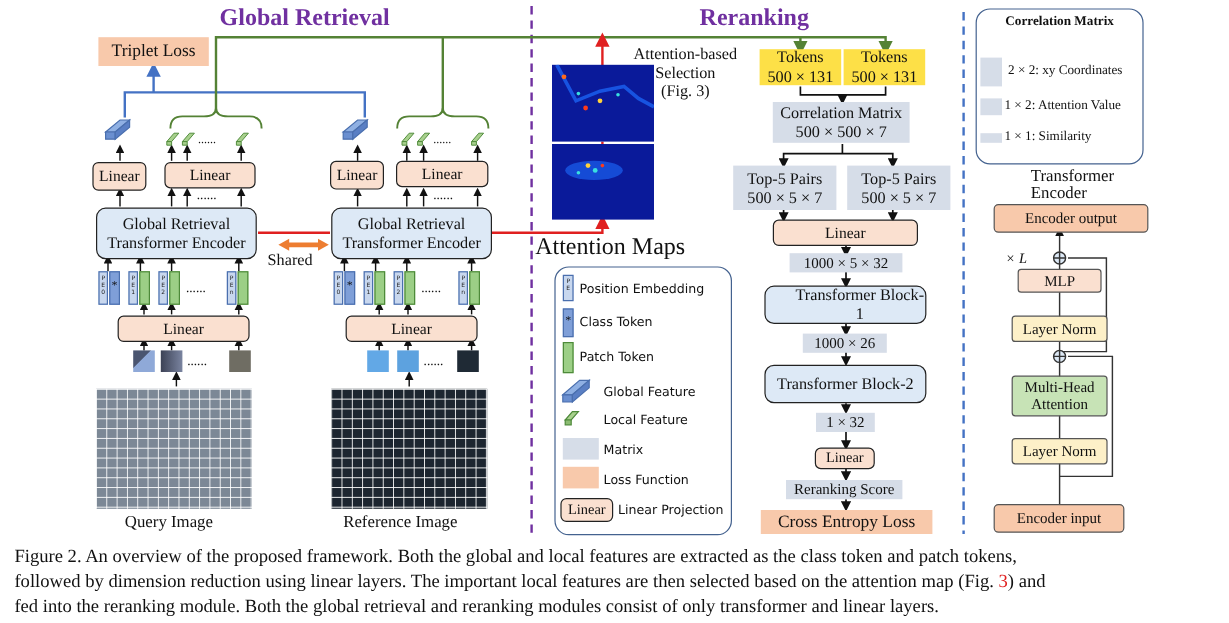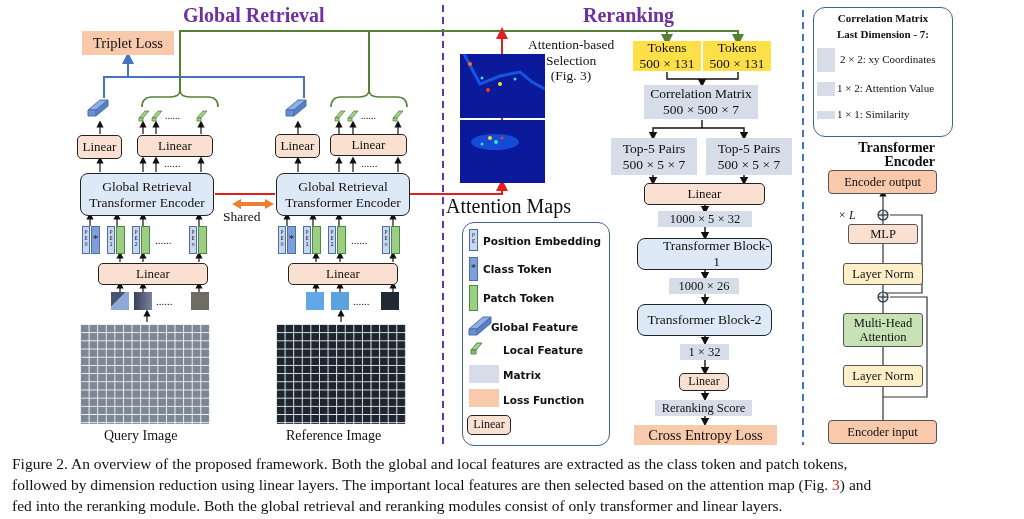--- a/index.html
+++ b/index.html
@@ -13,21 +13,21 @@
   .tok { background:#fde047; font-size:13.5px; }
   .loss { background:#f8c9ab; font-size:14px; }
   .title { font-weight:bold; color:#7030a0; font-size:20px; }
   .pe { position:absolute; width:8px; height:28px; background:#c8d7ee; border:1px solid #4a6fae; box-sizing:border-box; font-family:"DejaVu Sans",sans-serif; font-size:5px; line-height:6px; text-align:center; color:#222; padding-top:2px; }
   .cls { position:absolute; width:9px; height:28px; background:#7f9fd8; border:1px solid #4a6fae; box-sizing:border-box; font-size:10px; text-align:center; line-height:24px; }
   .pt { position:absolute; width:9px; height:28px; background:#9ccf86; border:1px solid #4e8a3a; box-sizing:border-box; }
   .patch { position:absolute; width:18px; height:18px; }
   .img { position:absolute; width:130px; height:100px;
     background-image: linear-gradient(rgba(255,255,255,.9) 1px, transparent 1px), linear-gradient(90deg, rgba(255,255,255,.9) 1px, transparent 1px);
     background-size:8.6px 8.2px; }
-  .legend-item { position:absolute; font-family:"DejaVu Sans",sans-serif; font-weight:bold; font-size:10.5px; }
+  .legend-item { position:absolute; font-family:"DejaVu Sans",sans-serif; font-weight:normal; font-size:10.5px; }
   .cap { position:absolute; left:12px; font-size:15.5px; white-space:nowrap; }
   .hm { position:absolute; width:85px; background:#0a1a9a; }
 </style>
 </head>
 <body>
 
 <svg class="lines" width="1024" height="519">
   <defs>
     <marker id="ab" markerWidth="6" markerHeight="6" refX="3" refY="3" orient="auto">
         <path d="M0,0 L6,3 L0,6 z" fill="#111"></path>
@@ -284,33 +284,34 @@
   <div class="legend-item" style="left:20px;top:40px;">Class Token</div>
   <div class="pt" style="left:6px;top:62px;height:26px;"></div>
   <div class="legend-item" style="left:20px;top:69px;">Patch Token</div>
   <div class="abs" style="left:4px;top:92px;">
     <svg width="26" height="22">
         <path d="M2,14 L16,2 L24,2 L10,14 Z" fill="#8fb0e3" stroke="#4a6fae"></path>
         <path d="M2,14 L10,14 L10,20 L2,20 Z" fill="#6a8fd0" stroke="#4a6fae"></path>
         <path d="M10,14 L24,2 L24,8 L10,20 Z" fill="#5a7fc4" stroke="#4a6fae"></path>
       </svg>
   </div>
-  <div class="legend-item" style="left:28px;top:98px;">Global Feature</div>
+  <div class="legend-item" style="left:40px;top:98px;">Global Feature</div>
   <div class="abs" style="left:6px;top:118px;">
     <svg width="16" height="14">
         <path d="M2,9 L8,2 L13,2 L7,9 Z" fill="#a8d08d" stroke="#4e8a3a"></path>
         <path d="M2,9 L7,9 L7,13 L2,13 Z" fill="#8cbc72" stroke="#4e8a3a"></path>
       </svg>
   </div>
   <div class="legend-item" style="left:40px;top:121px;">Local Feature</div>
   <div class="abs" style="left:6px;top:142px;width:30px;height:18px;background:#d6dde8;"></div>
   <div class="legend-item" style="left:40px;top:146px;">Matrix</div>
   <div class="abs" style="left:6px;top:166px;width:30px;height:18px;background:#f8c9ab;"></div>
   <div class="legend-item" style="left:40px;top:171px;">Loss Function</div>
   <div class="box lin" style="left:4px;top:192px;width:44px;height:20px;font-size:12px;">Linear</div>
+  <div class="legend-item" style="left:52px;top:196px;">Linear Projection</div>
 </div>
 
 <div class="box tok" style="left:633px;top:41px;width:68px;height:30px;flex-direction:column;">
   <span>Tokens</span>
     <span>500 × 131</span>
 </div>
 <div class="box tok" style="left:703px;top:41px;width:68px;height:30px;flex-direction:column;">
   <span>Tokens</span>
     <span>500 × 131</span>
 </div>
@@ -332,35 +333,34 @@
 <div class="box mat" style="left:669px;top:278px;width:70px;height:16px;font-size:12.5px;">1000 × 26</div>
 <div class="box enc" style="left:637px;top:304px;width:135px;height:32px;">Transformer Block-2</div>
 <div class="box mat" style="left:680px;top:344px;width:49px;height:16px;font-size:12.5px;">1 × 32</div>
 <div class="box lin" style="left:679px;top:373px;width:50px;height:18px;font-size:12px;">Linear</div>
 <div class="box mat" style="left:655px;top:400px;width:97px;height:16px;font-size:12.5px;">Reranking Score</div>
 <div class="box loss" style="left:634px;top:425px;width:143px;height:20px;font-size:14.5px;">Cross Entropy Loss</div>
 
 <div class="abs" style="left:813px;top:7px;width:140px;height:130px;border:1.6px solid #44628f;border-radius:12px;box-sizing:border-box;">
   <div class="abs" style="left:0;width:100%;top:3px;text-align:center;font-weight:bold;font-size:11px;line-height:1.45;">
     <div>Correlation Matrix</div>
-    <div>Last Dimension - 7:</div>
   </div>
   <div class="abs" style="left:3px;top:40px;width:18px;height:24px;background:#d6dde8;"></div>
   <div class="abs" style="left:26px;top:45px;font-size:11px;">2 × 2: xy Coordinates</div>
   <div class="abs" style="left:3px;top:74px;width:18px;height:14px;background:#d6dde8;"></div>
   <div class="abs" style="left:23px;top:74px;font-size:11px;">1 × 2: Attention Value</div>
   <div class="abs" style="left:3px;top:103px;width:18px;height:8px;background:#d6dde8;"></div>
   <div class="abs" style="left:23px;top:100px;font-size:11px;">1 × 1: Similarity</div>
 </div>
 
-<div class="abs" style="left:830px;top:141px;width:105px;text-align:right;font-weight:bold;font-size:14px;line-height:1.0;">
+<div class="abs" style="left:859px;top:141px;width:105px;text-align:left;font-weight:normal;font-size:14px;line-height:1.0;">
   <div>Transformer</div>
   <div>Encoder</div>
 </div>
-<div class="box loss" style="left:828px;top:170px;width:109px;height:24px;border:1px solid #555;border-radius:4px;font-size:12.5px;">Encoder output</div>
+<div class="box loss" style="left:828px;top:170px;width:129px;height:24px;border:1px solid #555;border-radius:4px;font-size:12.5px;">Encoder output</div>
 <div class="abs" style="left:831px;top:205px;width:104px;height:208px;background:#dde9f6;border:1px solid #555;border-radius:12px;box-sizing:border-box;z-index:-1;"></div>
 <div class="abs" style="left:838px;top:208px;font-size:12px;font-style:italic;">× L</div>
 <div class="box loss" style="left:848px;top:224px;width:70px;height:20px;border:1px solid #555;border-radius:3px;font-size:12.5px;background:#fae0d0;">MLP</div>
 <div class="box" style="left:843px;top:263px;width:80px;height:22px;border:1px solid #555;border-radius:3px;font-size:12.5px;background:#fdf0c8;">Layer Norm</div>
 <div class="box" style="left:843px;top:313px;width:80px;height:34px;border:1px solid #555;border-radius:3px;font-size:12.5px;background:#c7e3b6;flex-direction:column;">
   <span>Multi-Head</span>
     <span>Attention</span>
 </div>
 <div class="box" style="left:843px;top:365px;width:80px;height:22px;border:1px solid #555;border-radius:3px;font-size:12.5px;background:#fdf0c8;">Layer Norm</div>
 <div class="box loss" style="left:828px;top:420px;width:109px;height:24px;border:1px solid #555;border-radius:4px;font-size:12.5px;">Encoder input</div>

